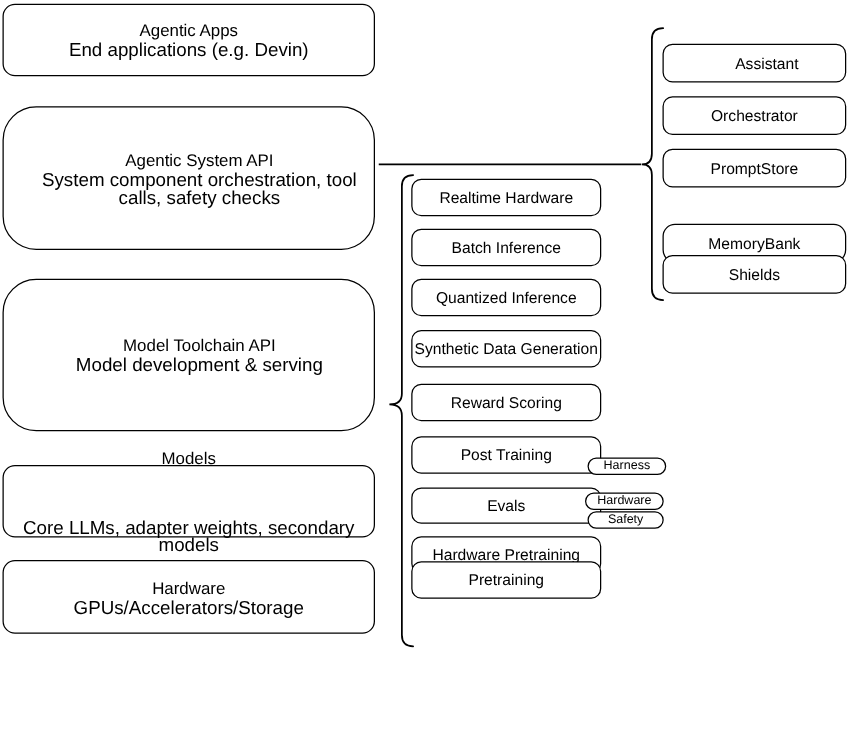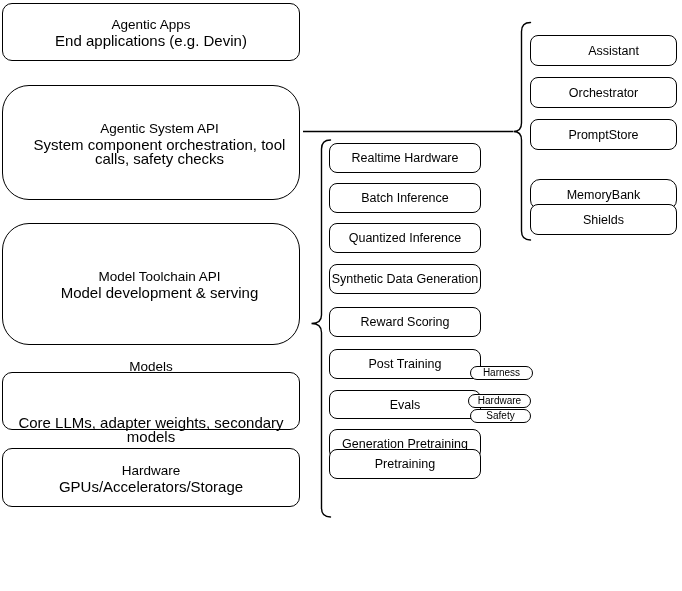--- a/index.html
+++ b/index.html
@@ -101,21 +101,21 @@
   </div>
 
 
   <div class="node mid" style="top:143px;">Realtime Hardware</div>
   <div class="node mid" style="top:183px;">Batch Inference</div>
   <div class="node mid" style="top:223px;">Quantized Inference</div>
   <div class="node mid" style="top:264px;">Synthetic Data Generation</div>
   <div class="node mid" style="top:307px;">Reward Scoring</div>
   <div class="node mid" style="top:349px;">Post Training</div>
   <div class="node mid" style="top:390px; height:29px;">Evals</div>
-  <div class="node mid" style="top:429px;">Generation Pretraining</div>
+  <div class="node mid" style="top:429px;">Hardware Pretraining</div>
   <div class="node mid" style="top:449px;">Pretraining</div>
 
   <div class="pill" style="left:470px; top:366px;">Harness</div>
   <div class="pill" style="left:468px; top:394px;">Hardware</div>
   <div class="pill" style="left:470px; top:409px; width:61px;">Safety</div>
 
   <div class="node sys" style="top:35px;padding-left:20px;">Assistant</div>
   <div class="node sys" style="top:77px;">Orchestrator</div>
   <div class="node sys" style="top:119px;">PromptStore</div>
   <div class="node sys" style="top:179px;border-radius:10px;">MemoryBank</div>

